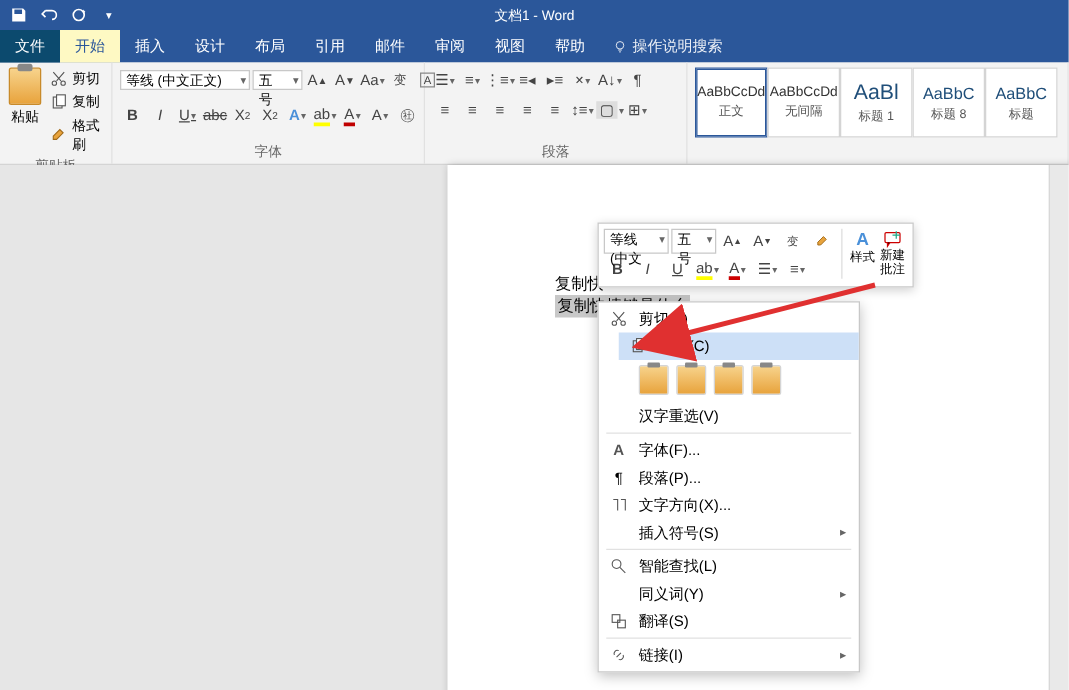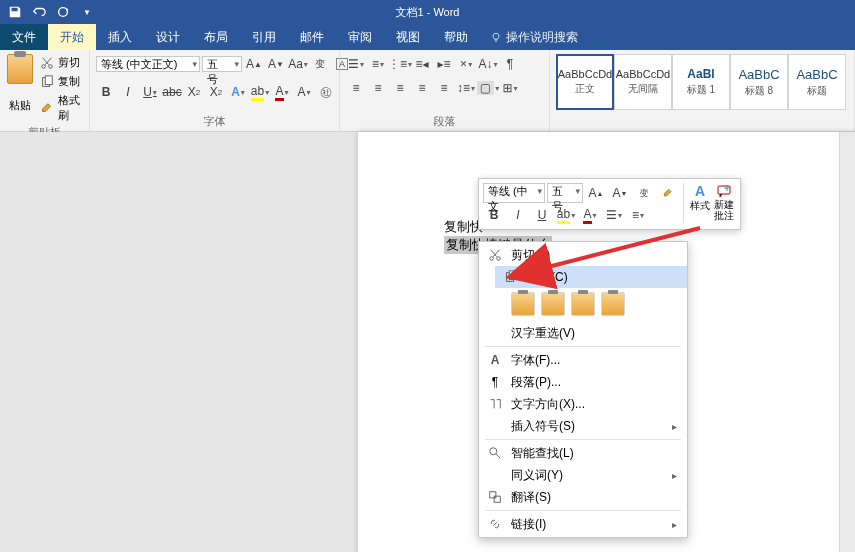--- a/index.html
+++ b/index.html
@@ -21,21 +21,21 @@
 
 
 .ribbon { background: #f3f3f3; border-bottom: 1px solid #d4d4d4; height: 82px; display: flex; }
 .group { border-right: 1px solid #e1e1e1; padding: 4px 6px 2px 6px; display: flex; flex-direction: column; justify-content: space-between; }
 .group-label { text-align: center; font-size: 11px; color: #666; padding-top: 1px; }
 .group-body { display: flex; align-items: flex-start; gap: 4px; flex: 1; }
 
 .paste-big { display: flex; flex-direction: column; align-items: center; cursor: pointer; width: 34px; }
 .paste-icon { width: 26px; height: 30px; background: linear-gradient(#f7d38c,#e8a33c); border: 1px solid #c88a2a; border-radius: 2px; position: relative; }
 .paste-icon::before { content:""; position:absolute; top:-4px; left:6px; width:12px; height:6px; background:#888; border-radius:2px; }
-.paste-label { font-size: 11px; margin-top: 14px; }
+.paste-label { font-size: 11px; margin-top: 2px; }
 
 .clip-right { display: flex; flex-direction: column; gap: 2px; font-size: 11px; }
 .clip-item { display: flex; align-items: center; gap: 4px; cursor: pointer; padding: 1px 2px; }
 .mini-ico { width: 14px; height: 14px; display: inline-flex; align-items: center; justify-content: center; }
 .scissors svg, .copy-ico svg, .brush svg { width: 14px; height: 14px; }
 
 .font-row { display: flex; align-items: center; gap: 2px; }
 .font-sel { height: 16px; font-size: 11px; border: 1px solid #c8c8c8; background: #fff; padding: 0 14px 0 4px; position: relative; cursor: pointer; }
 .font-sel::after { content:"▾"; position:absolute; right:2px; top:2px; font-size:9px; color:#666; }
 .ribbon-btn { width: 20px; height: 20px; display: flex; align-items: center; justify-content: center; font-size: 12px; cursor: pointer; color: #444; border: 1px solid transparent; }
@@ -45,21 +45,21 @@
 .italic { font-style: italic; }
 .underline { text-decoration: underline; }
 
 .para-rows { display:flex; flex-direction:column; gap:4px; }
 .para-row { display:flex; gap:2px; }
 
 .styles { display: flex; gap: 0; }
 .style-card { width: 58px; height: 56px; border: 1px solid #d4d4d4; background:#fff; display:flex; flex-direction:column; align-items:center; justify-content:center; cursor:pointer; font-size:10px; }
 .style-card.active { border:1px solid #2b579a; box-shadow: inset 0 0 0 1px #2b579a; }
 .style-card .preview { font-size: 11px; color:#333; }
-.style-card .preview.big { font-size: 12px; color:#1f4e79; font-weight:bold; }
+.style-card .preview.big { font-size: 17px; color:#1f4e79; font-weight:normal; }
 .style-card .preview.med { font-size: 13px; color:#1f4e79; }
 .style-card .name { color:#555; margin-top:2px; }
 
 
 .workspace { position: absolute; top: 132px; left: 0; right: 0; bottom: 0; background: #e6e6e6; }
 .page { position: absolute; left: 358px; top: 0; width: 720px; height: 900px; background: #fff; box-shadow: 0 0 6px rgba(0,0,0,.2); }
 .doc-text { position: absolute; left: 86px; top: 86px; font-size: 13px; }
 .sel { background: #c8c8c8; display:inline-block; padding: 0 2px; }
 
 
@@ -276,21 +276,21 @@
       <div>复制快</div>
       <span class="sel">复制快捷键是什么</span>
     </div>
   </div>
 </div>
 
 <div class="mini-toolbar" style="left:478px; top:178px;">
   <div style="display:flex; align-items:stretch;">
     <div>
       <div class="mini-row">
-        <div class="font-sel" style="width:62px">等线 (中文</div>
+        <div class="font-sel" style="width:52px">等线 (中文</div>
         <div class="font-sel" style="width:36px">五号</div>
         <div class="ribbon-btn">A<sup style="font-size:7px">▲</sup></div>
         <div class="ribbon-btn">A<sup style="font-size:7px">▼</sup></div>
         <div class="ribbon-btn">
             <span style="font-size:9px">变</span>
           </div>
         <div class="ribbon-btn">
             <svg width="12" height="12" viewBox="0 0 16 16">
               <path fill="#e8a33c" stroke="#a06a1a" d="M3 9l6-6 3 3-6 6H3z"></path>
             </svg>

